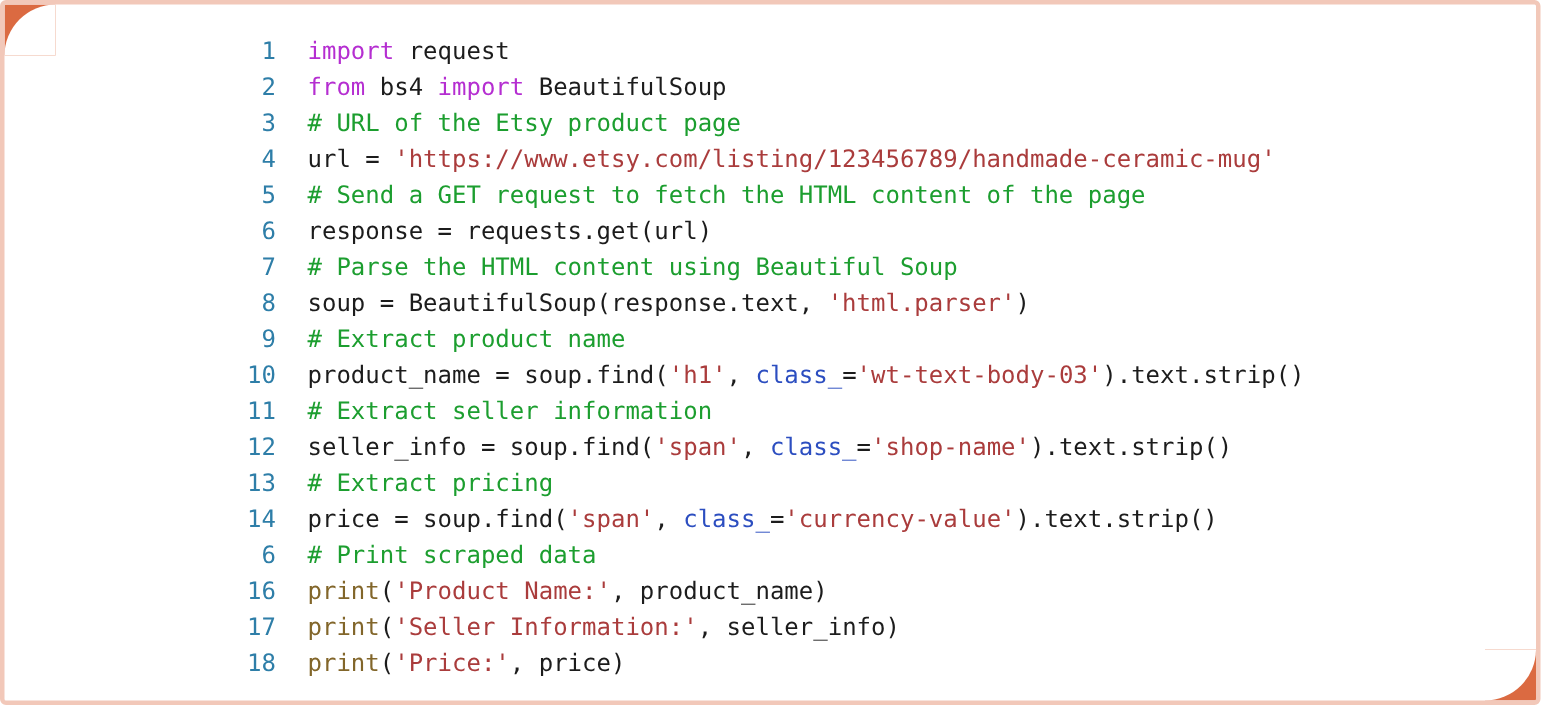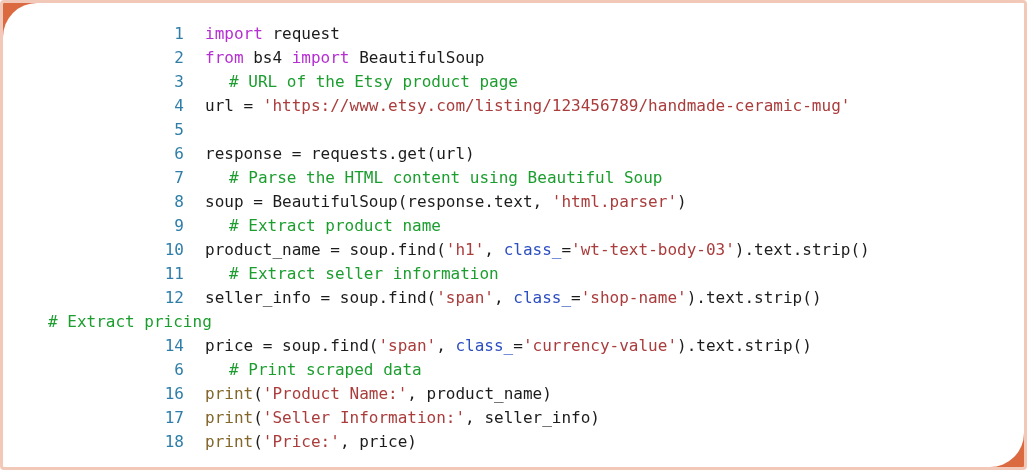--- a/index.html
+++ b/index.html
@@ -56,48 +56,48 @@
     text-align: right;
     color: var(--ln-color, #2e7ea8);
     user-select: none;
   }
   .code {
     padding-left: 21px;
     color: var(--tok-plain, #1c1c1c);
   }
   .tok-plain   { color: var(--tok-plain,   #1c1c1c); }
   .tok-keyword { color: var(--tok-keyword, #b52ed1); }
-  .tok-comment { color: var(--tok-comment, #1c9e2f); margin-left: 24px; }
+  .tok-comment { color: var(--tok-comment, #1c9e2f); }
   .tok-string  { color: var(--tok-string,  #aa3c3c); }
   .tok-builtin { color: var(--tok-builtin, #82662a); }
   .tok-param   { color: var(--tok-param,   #2c4ec0); }
 </style>
 </head>
 <body>
 
 <div class="card">
   <div class="corner corner-tl">
     <div class="inner-round"></div>
   </div>
   <div class="corner corner-br">
     <div class="inner-round"></div>
   </div>
   <div class="code-area">
       <div class="line"><span class="ln">1</span><span class="code"><span class="tok-keyword">import</span><span class="tok-plain"> request</span></span></div>
       <div class="line"><span class="ln">2</span><span class="code"><span class="tok-keyword">from</span><span class="tok-plain"> bs4 </span><span class="tok-keyword">import</span><span class="tok-plain"> BeautifulSoup</span></span></div>
       <div class="line"><span class="ln">3</span><span class="code"><span class="tok-comment"># URL of the Etsy product page</span></span></div>
       <div class="line"><span class="ln">4</span><span class="code"><span class="tok-plain">url = </span><span class="tok-string">'https://www.etsy.com/listing/123456789/handmade-ceramic-mug'</span></span></div>
-      <div class="line"><span class="ln">5</span></div>
+      <div class="line"><span class="ln">5</span><span class="code"><span class="tok-comment"># Send a GET request to fetch the HTML content of the page</span></span></div>
       <div class="line"><span class="ln">6</span><span class="code"><span class="tok-plain">response = requests.get(url)</span></span></div>
       <div class="line"><span class="ln">7</span><span class="code"><span class="tok-comment"># Parse the HTML content using Beautiful Soup</span></span></div>
       <div class="line"><span class="ln">8</span><span class="code"><span class="tok-plain">soup = BeautifulSoup(response.text, </span><span class="tok-string">'html.parser'</span><span class="tok-plain">)</span></span></div>
       <div class="line"><span class="ln">9</span><span class="code"><span class="tok-comment"># Extract product name</span></span></div>
       <div class="line"><span class="ln">10</span><span class="code"><span class="tok-plain">product_name = soup.find(</span><span class="tok-string">'h1'</span><span class="tok-plain">, </span><span class="tok-param">class_</span><span class="tok-plain">=</span><span class="tok-string">'wt-text-body-03'</span><span class="tok-plain">).text.strip()</span></span></div>
       <div class="line"><span class="ln">11</span><span class="code"><span class="tok-comment"># Extract seller information</span></span></div>
       <div class="line"><span class="ln">12</span><span class="code"><span class="tok-plain">seller_info = soup.find(</span><span class="tok-string">'span'</span><span class="tok-plain">, </span><span class="tok-param">class_</span><span class="tok-plain">=</span><span class="tok-string">'shop-name'</span><span class="tok-plain">).text.strip()</span></span></div>
-      <div class="line"><span class="code"><span class="tok-comment"># Extract pricing</span></span></div>
+      <div class="line"><span class="ln">13</span><span class="code"><span class="tok-comment"># Extract pricing</span></span></div>
       <div class="line"><span class="ln">14</span><span class="code"><span class="tok-plain">price = soup.find(</span><span class="tok-string">'span'</span><span class="tok-plain">, </span><span class="tok-param">class_</span><span class="tok-plain">=</span><span class="tok-string">'currency-value'</span><span class="tok-plain">).text.strip()</span></span></div>
       <div class="line"><span class="ln">6</span><span class="code"><span class="tok-comment"># Print scraped data</span></span></div>
       <div class="line"><span class="ln">16</span><span class="code"><span class="tok-builtin">print</span><span class="tok-plain">(</span><span class="tok-string">'Product Name:'</span><span class="tok-plain">, product_name)</span></span></div>
       <div class="line"><span class="ln">17</span><span class="code"><span class="tok-builtin">print</span><span class="tok-plain">(</span><span class="tok-string">'Seller Information:'</span><span class="tok-plain">, seller_info)</span></span></div>
       <div class="line"><span class="ln">18</span><span class="code"><span class="tok-builtin">print</span><span class="tok-plain">(</span><span class="tok-string">'Price:'</span><span class="tok-plain">, price)</span></span></div>
     </div>
 </div>
 
 </body></html>

